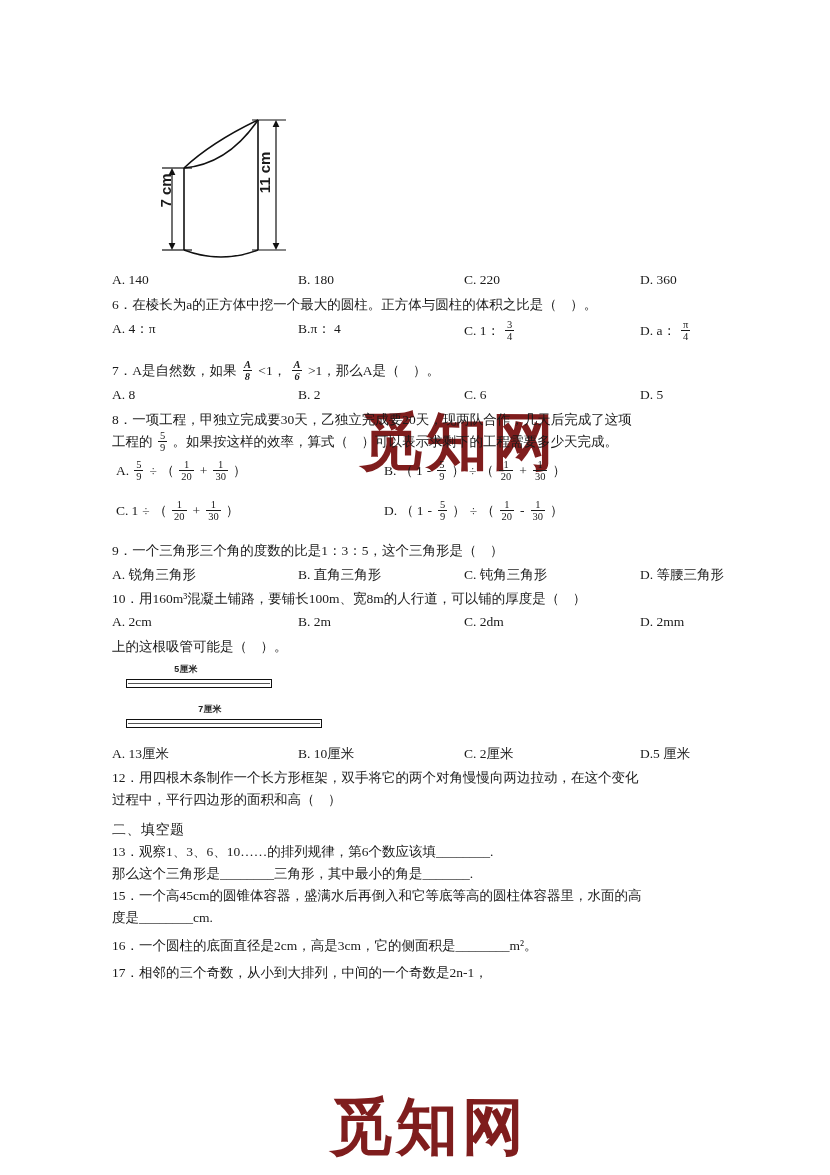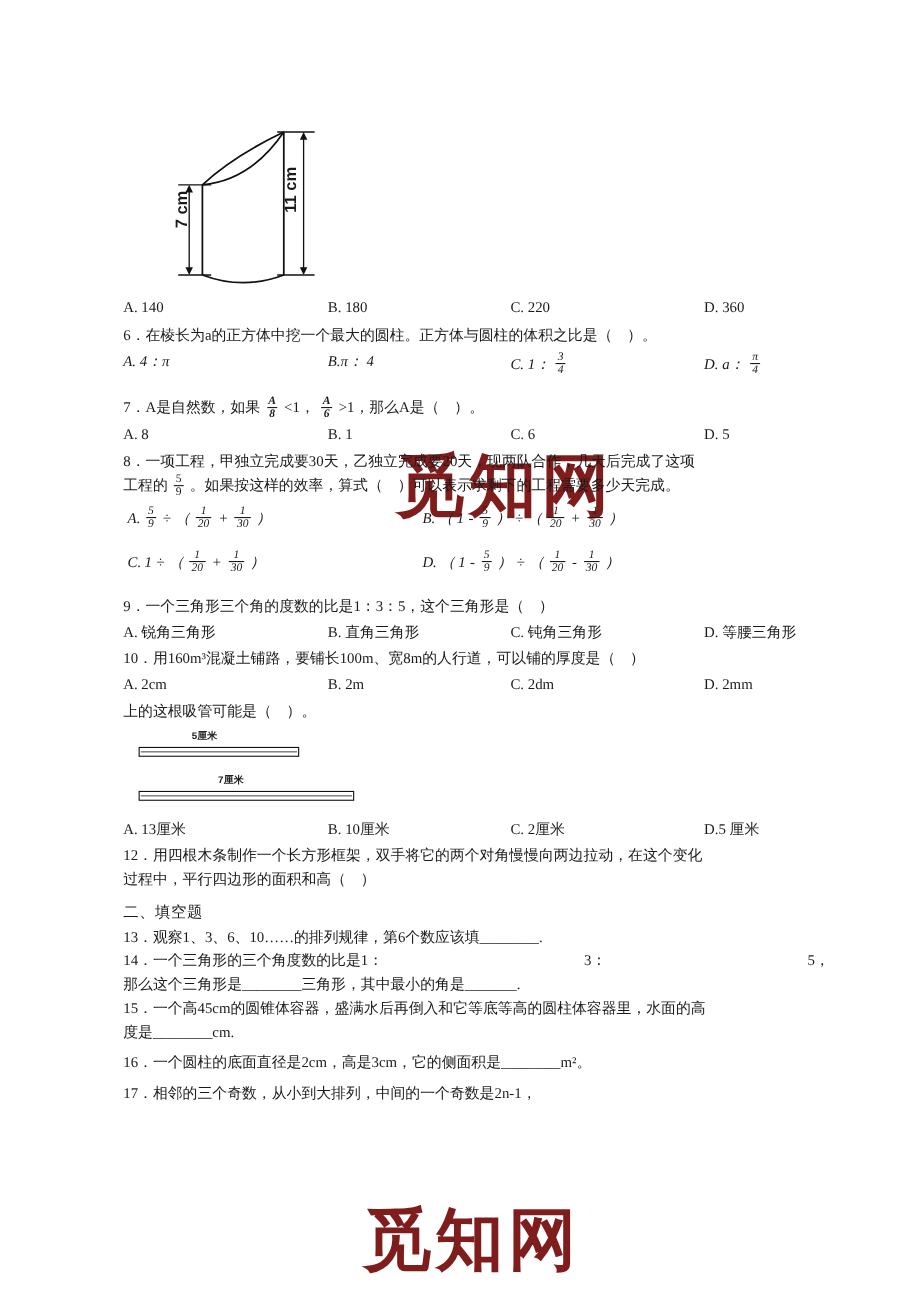--- a/index.html
+++ b/index.html
@@ -61,21 +61,21 @@
     margin: 0;
   }
 
   
   .opts {
     display: block;
     position: relative;
     height: 22px;
     font-size: 13.5px;
   }
-  .opts.tall { height: 40px; font-style: italic; }
+  .opts.tall { height: 40px; }
   .opt {
     position: absolute;
     top: 0;
     white-space: nowrap;
     display: flex;
     align-items: center;
     gap: 3px;
   }
   .oA { left: 0; }
   .oB { left: 186px; }
@@ -226,21 +226,21 @@
       <span>&lt;1，</span>
       <span class="frac it">
         <span class="num">A</span>
         <span class="den">6</span>
       </span>
       <span>&gt;1，那么A是（　）。</span>
     </div>
     <div class="spacer-4"></div>
     <div class="opts">
       <span class="opt oA">A. 8</span>
-      <span class="opt oB">B. 1</span>
+      <span class="opt oB">B. 2</span>
       <span class="opt oC">C. 6</span>
       <span class="opt oD">D. 5</span>
     </div>
 
     <div class="qtext">8．一项工程，甲独立完成要30天，乙独立完成要20天，现两队合作，几天后完成了这项</div>
     <div class="qline">
       <span>工程的</span>
       <span class="frac">
         <span class="num">5</span>
         <span class="den">9</span>
@@ -373,27 +373,20 @@
     </div>
 
     <div class="qtext">12．用四根木条制作一个长方形框架，双手将它的两个对角慢慢向两边拉动，在这个变化</div>
     <div class="qtext">过程中，平行四边形的面积和高（　）</div>
     <div class="spacer-4"></div>
 
     <div class="sec-head">二、填空题</div>
 
     <div class="qtext">13．观察1、3、6、10……的排列规律，第6个数应该填________.</div>
 
-    <div class="qline">
-      <span>14．一个三角形的三个角度数的比是1：</span>
-      <span class="gapwide" style="width:176px;"></span>
-      <span>3：</span>
-      <span class="gapwide" style="width:176px;"></span>
-      <span>5，</span>
-    </div>
     <div class="qtext">那么这个三角形是________三角形，其中最小的角是_______.</div>
 
     <div class="qtext">15．一个高45cm的圆锥体容器，盛满水后再倒入和它等底等高的圆柱体容器里，水面的高</div>
     <div class="qtext">度是________cm.</div>
 
     <div class="spacer-6"></div>
 
     <div class="qtext">16．一个圆柱的底面直径是2cm，高是3cm，它的侧面积是________m²。</div>
 
     <div class="spacer-6"></div>

